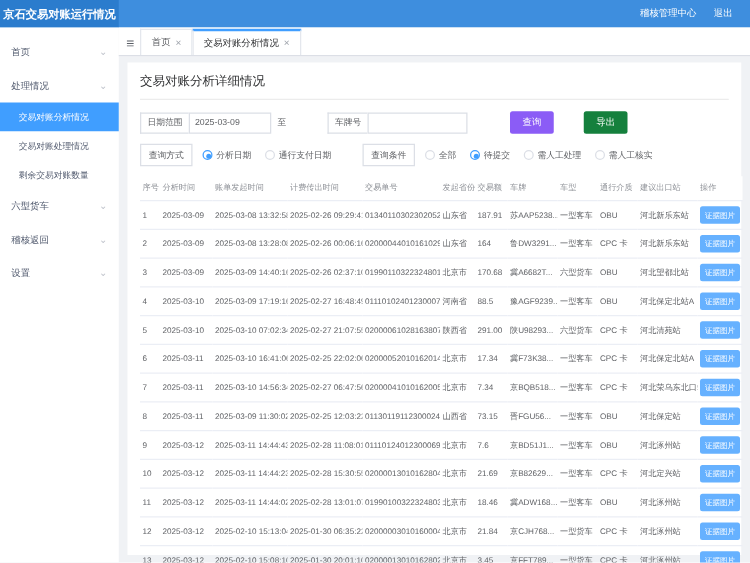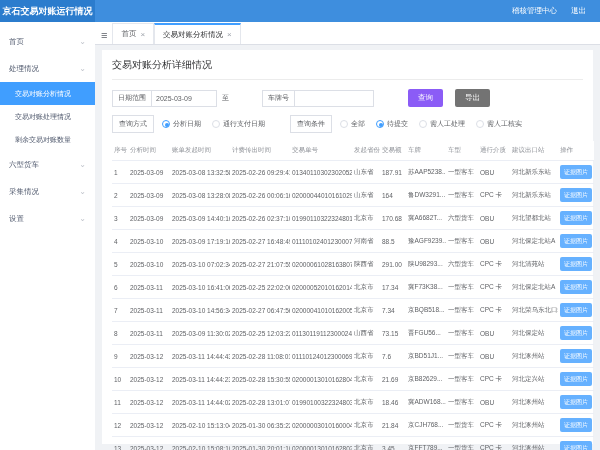--- a/index.html
+++ b/index.html
@@ -46,21 +46,21 @@
   .filter-row { display:flex; align-items:center; margin-top:9px; font-size:7px; }
   .input-group { display:flex; align-items:stretch; }
   .input-prepend { border:1px solid #dcdfe6; border-right:none; background:#fff; color:#606266;
                    padding:0 5px; display:flex; align-items:center; white-space:nowrap; }
   .text-input { border:1px solid #dcdfe6; height:17px; width:66px; font-size:7px;
                 padding:0 4px; color:#606266; outline:none; font-family:inherit; }
   .sep { margin:0 5px; color:#606266; }
   .btn { border:none; border-radius:2px; color:#fff; font-size:7.5px; padding:4px 10px;
          cursor:pointer; font-family:inherit; }
   .btn-search { background:#8b5cf6; margin-left:34px; }
-  .btn-export { background:#737373; margin-left:12px; }
+  .btn-export { background:#15803d; margin-left:24px; }
 
   .radio-row { display:flex; align-items:center; margin-top:8px; font-size:7px; color:#606266; }
   .radio-group { display:flex; align-items:center; margin-right:14px; }
   .group-label { border:1px solid #dcdfe6; padding:3px 6px; margin-right:8px; background:#fff;
                  white-space:nowrap; }
   .radio { display:flex; align-items:center; gap:3px; margin-right:11px; cursor:pointer; white-space:nowrap; }
   .radio-circle { width:8px; height:8px; border-radius:50%; border:1px solid #dcdfe6;
                   background:#fff; position:relative; flex:none; }
   .radio.selected .radio-circle { border-color:#409eff; }
   .radio.selected .radio-circle::after { content:""; position:absolute; left:2px; top:2px;
@@ -104,21 +104,21 @@
         <span>交易对账处理情况</span>
       </div>
       <div class="submenu-item">
         <span>剩余交易对账数量</span>
       </div>
       <div class="menu-item">
         <span>六型货车</span>
         <span class="chev">⌄</span>
       </div>
       <div class="menu-item">
-        <span>采集情况</span>
+        <span>稽核返回</span>
         <span class="chev">⌄</span>
       </div>
       <div class="menu-item">
         <span>设置</span>
         <span class="chev">⌄</span>
       </div>
     </div>
 
   <div class="main">
     <div class="tabbar">

